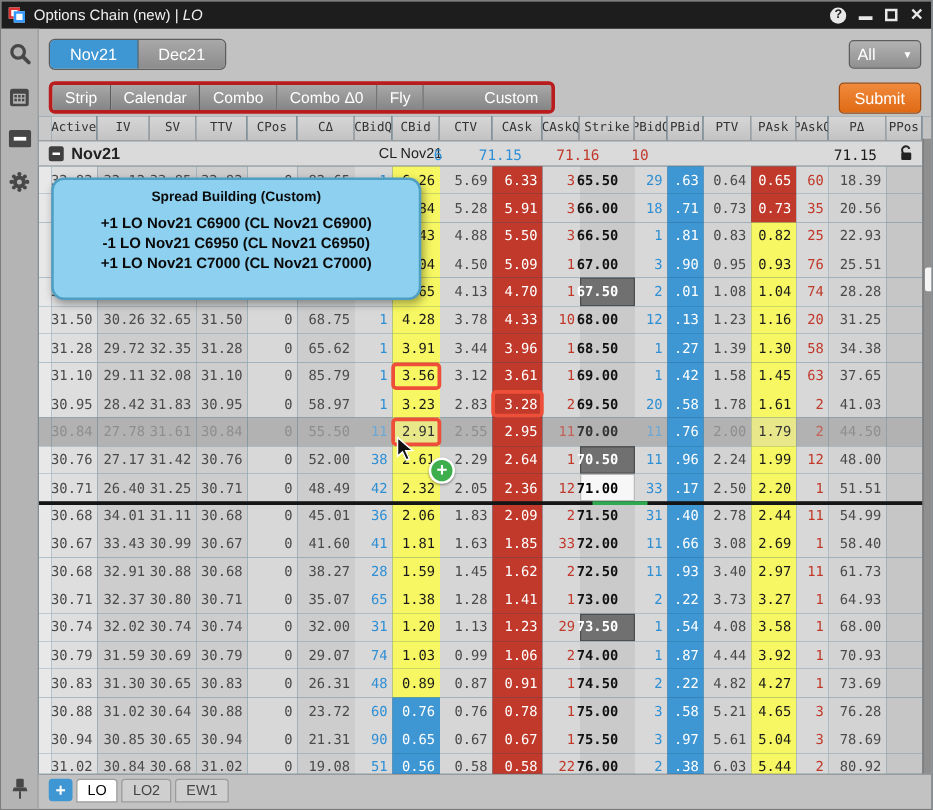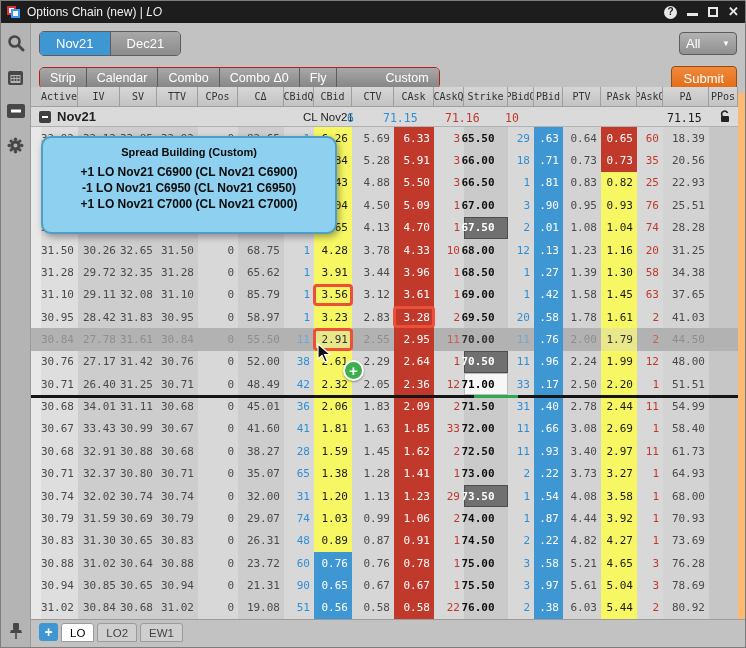--- a/index.html
+++ b/index.html
@@ -34,28 +34,28 @@
   .seg-tab{padding:4px 16px;font-size:13px;color:#fff;background:linear-gradient(#a8a8a8,#8c8c8c);
     border-right:1px solid #5d5d5d;cursor:pointer;}
   .seg-tab:last-child{border-right:none;}
   .seg-tab.active{background:#3e96d3;}
   .dropdown{margin-left:auto;width:58px;height:23px;border:1px solid #5d5d5d;border-radius:4px;
     background:linear-gradient(#b2b2b2,#909090);color:#fff;font-size:13px;display:flex;align-items:center;
     padding:0 6px;justify-content:space-between;cursor:pointer;}
   .dd-caret{font-size:8px;}
   
   .toolbar{height:30px;display:flex;align-items:center;padding:0 8px;gap:0;flex:0 0 30px;}
-  .btn-group{display:flex;border:1px solid #b91c1c;border-radius:5px;overflow:hidden;align-items:flex-end;}
+  .btn-group{display:flex;border:3px solid #b91c1c;border-radius:5px;overflow:hidden;align-items:flex-end;}
   .tool-btn{padding:3px 10px;font-size:12.5px;color:#fff;background:linear-gradient(#a8a8a8,#858585);
     border-right:1px solid #5d5d5d;cursor:pointer;white-space:nowrap;}
   .tool-btn:last-child{border-right:none;padding-left:48px;}
   .submit-btn{margin-left:auto;padding:4px 12px;font-size:13px;color:#fff;background:linear-gradient(#f08a3c,#e06a14);
     border:1px solid #9c4a10;border-radius:4px;cursor:pointer;}
   
-  .tablewrap{flex:1;position:relative;display:flex;min-height:0;background:#fdba74;align-items:flex-end;}
+  .tablewrap{flex:1;position:relative;display:flex;min-height:0;background:#0c4a6e;}
   .tablecol{width:707px;display:flex;flex-direction:column;flex:0 0 707px;}
   .grid{display:grid;grid-template-columns:10px 37px 42px 37px 41px 40px 46px 30px 38px 42px 40px 30px 44px 26px 29px 38px 36px 26px 46px 29px;}
   .hdr-row{height:20px;flex:0 0 20px;}
   .hdr-cell{background:linear-gradient(#d6d6d6,#c3c3c3);border-right:1px solid #9f9f9f;border-bottom:1px solid #9f9f9f;
     font-family:"DejaVu Sans Mono",monospace;font-size:10px;color:#333;display:flex;align-items:center;justify-content:center;
     overflow:hidden;white-space:nowrap;cursor:pointer;}
   .hdr-gutter{background:#c9c9c9;border-bottom:1px solid #9f9f9f;}
   .group-row{height:20px;flex:0 0 20px;background:#dadada;border-bottom:1px solid #b2b2b2;position:relative;
     font-size:12px;color:#222;}
   .g-collapse{position:absolute;left:8px;top:4px;width:12px;height:12px;background:#3f3f3f;border-radius:2px;

